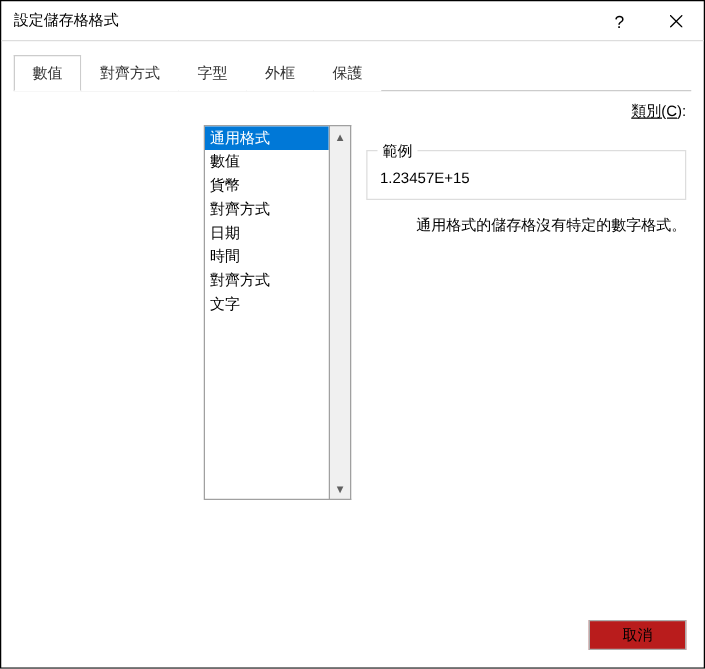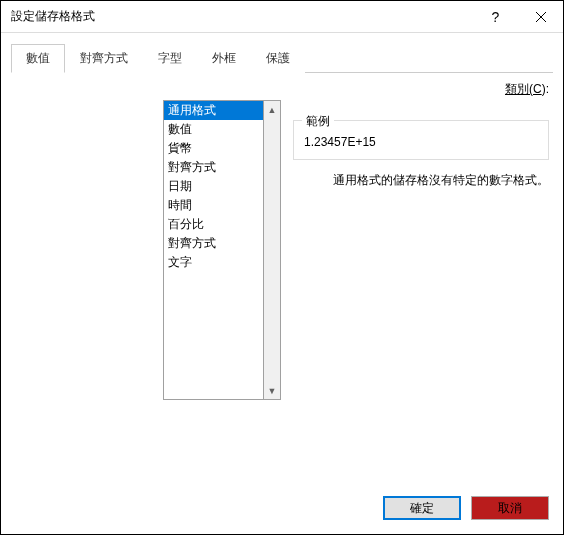--- a/index.html
+++ b/index.html
@@ -61,21 +61,20 @@
     <div class="body-row">
 
       <div class="listbox-wrap">
         <div class="listbox">
           <div class="list-item selected">通用格式</div>
           <div class="list-item">數值</div>
           <div class="list-item">貨幣</div>
           <div class="list-item">對齊方式</div>
           <div class="list-item">日期</div>
           <div class="list-item">時間</div>
-          <div class="list-item">百分比</div>
           <div class="list-item">對齊方式</div>
           <div class="list-item">文字</div>
         </div>
         <div class="scrollbar">
           <div class="scroll-btn">▲</div>
           <div class="scroll-btn">▼</div>
         </div>
       </div>
 
       <div class="right-pane">
@@ -83,17 +82,16 @@
           <div class="sample-legend">範例</div>
           <div class="sample-value">1.23457E+15</div>
         </div>
         <div class="description">通用格式的儲存格沒有特定的數字格式。</div>
       </div>
 
     </div>
   </div>
 
   <div class="footer">
-    <button class="btn primary">確定</button>
     <button class="btn">取消</button>
   </div>
 
 </div>
 
 </body></html>

